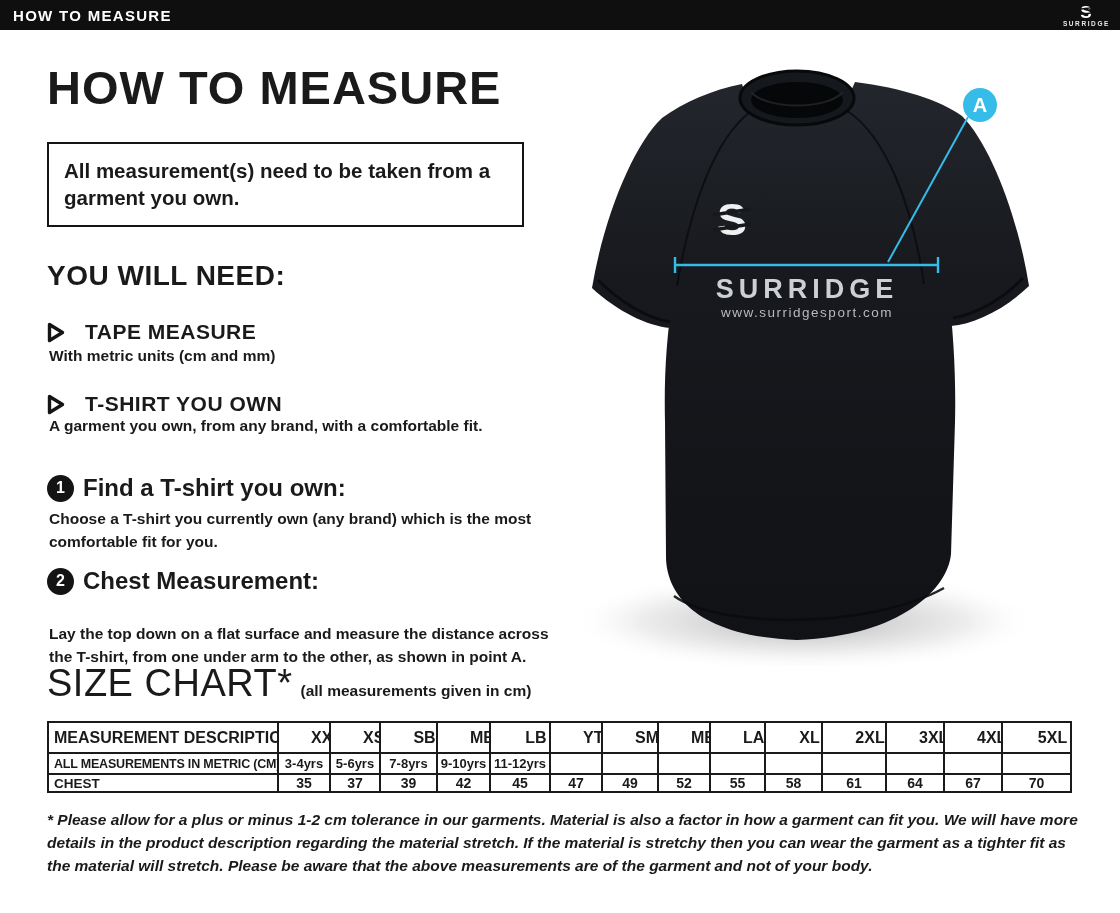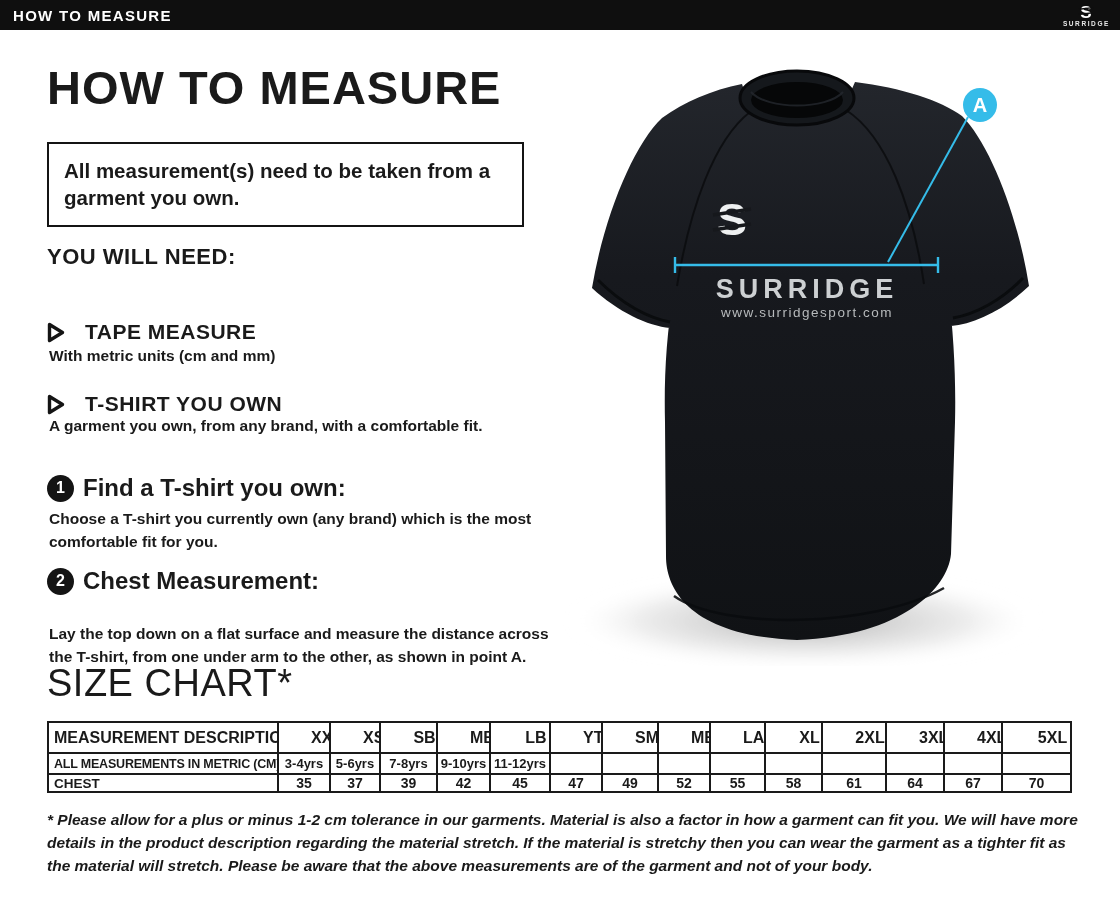--- a/index.html
+++ b/index.html
@@ -14,21 +14,21 @@
   .topbar-logo { position:absolute; right:10px; top:0; height:30px; display:flex;
                  flex-direction:column; align-items:center; justify-content:center; }
   .topbar-logo .word { color:#e8e8e8; font-size:6.5px; font-weight:bold; letter-spacing:1.6px;
                        margin-top:-2px; }
 
   
   .h1 { position:absolute; left:47px; top:64px; font-size:47px; font-weight:bold;
         letter-spacing:1px; line-height:1; }
   .note-box { position:absolute; left:47px; top:142px; width:477px; border:2px solid #141414;
               padding:13px 28px 14px 15px; font-size:20.5px; font-weight:bold; line-height:1.32; }
-  .ywn { position:absolute; left:47px; top:244px; font-size:22px; font-weight:bold;
+  .ywn { position:absolute; left:47px; top:260px; font-size:28px; font-weight:bold;
          letter-spacing:0.5px; }
   .need-item { position:absolute; left:47px; display:flex; align-items:center; gap:20px; }
   .need-label { font-size:21px; font-weight:bold; letter-spacing:0.5px; }
   .need-desc { position:absolute; left:49px; font-size:15.5px; font-weight:bold; }
   .step-head { position:absolute; left:47px; display:flex; align-items:center; gap:9px; }
   .badge { width:27px; height:27px; border-radius:50%; background:#141414; color:#fff;
            display:flex; align-items:center; justify-content:center;
            font-size:16px; font-weight:bold; flex:0 0 27px; }
   .step-title { font-size:24px; font-weight:bold; }
   .step-desc { position:absolute; left:49px; font-size:15.5px; font-weight:bold; line-height:1.5; }
@@ -98,20 +98,21 @@
 <div class="step-desc" style="top:507px; width:520px;">Choose a T-shirt you currently own (any brand) which is the most comfortable fit for you.</div>
 
 <div class="step-head" style="top:567px;">
   <div class="badge">2</div>
   <div class="step-title">Chest Measurement:</div>
 </div>
 <div class="step-desc" style="top:622px; width:525px;">Lay the top down on a flat surface and measure the distance across the T-shirt, from one under arm to the other, as shown in point A.</div>
 
 <div class="sc-head">
   <span class="sc-title">SIZE CHART*</span>
+  <span class="sc-sub">(all measurements given in cm)</span>
 </div>
 
 <table class="size-chart">
   <colgroup>
     <col style="width:230px">
       <col style="width:52px">
       <col style="width:50px">
       <col style="width:57px">
     <col style="width:53px">
       <col style="width:60px">

